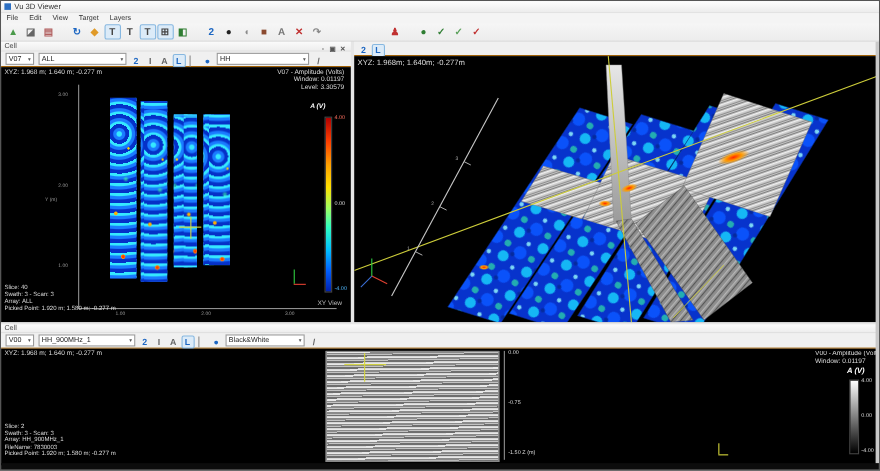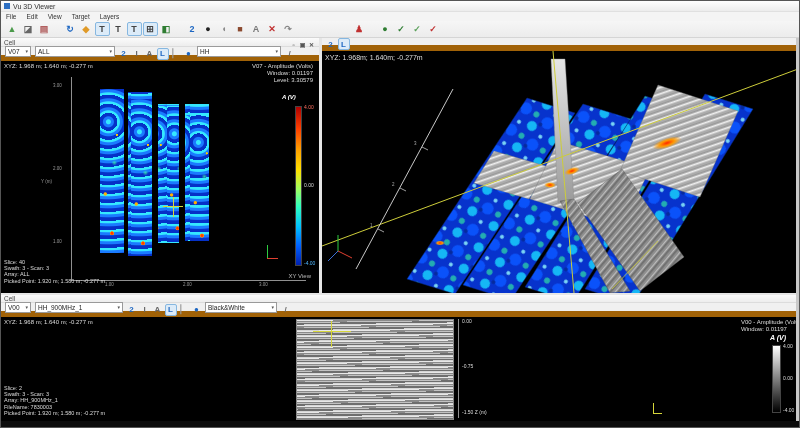--- a/index.html
+++ b/index.html
@@ -17,21 +17,21 @@
   .tbtn{display:inline-flex;align-items:center;justify-content:center;width:15px;height:14px;margin:0 .5px;
     font-size:9px;font-weight:bold;border:1px solid transparent;border-radius:2px;box-sizing:border-box;}
   .tbtn.sel{border-color:#86b7e0;background:#dcebf8;}
   .gap{display:inline-block;height:14px;}
   
   .panel{position:absolute;background:#f0f0f0;}
   .phdr{height:9px;background:linear-gradient(#fbfbfb,#ededed);border-bottom:1px solid #dcdcdc;
     display:flex;align-items:center;padding:0 3px;box-sizing:border-box;}
   .phdr .ptitle{font-size:6.5px;color:#444;flex:1;}
   .phdr .tbtn{width:9px;height:8px;font-size:6px;margin:0;}
-  .ptb{height:14px;background:#f0f0f0;display:flex;align-items:center;padding-left:2px;border-bottom:6px solid #a16207;box-sizing:border-box;}
+  .ptb{height:14px;background:#f0f0f0;display:flex;align-items:center;padding-left:2px;border-bottom:1px solid #a16207;box-sizing:border-box;}
   .ptb .tbtn{width:12px;height:12px;font-size:8px;}
   .combo{display:inline-flex;align-items:center;height:11px;background:#fff;border:1px solid #9a9a9a;
     font-size:6.5px;color:#222;padding:0 2px;margin:0 2px;box-sizing:border-box;white-space:nowrap;overflow:hidden;}
   .combo i{margin-left:auto;padding-left:3px;font-style:normal;font-size:5px;color:#555;}
   .vp{position:absolute;background:#000;overflow:hidden;}
   .vtx{position:absolute;color:#ddd;font-size:6px;line-height:7px;white-space:nowrap;}
   .dim{color:#9a9a9a;font-size:4.5px;}
   
   .heat{position:absolute;background-color:#0531c8;
     background-image:

